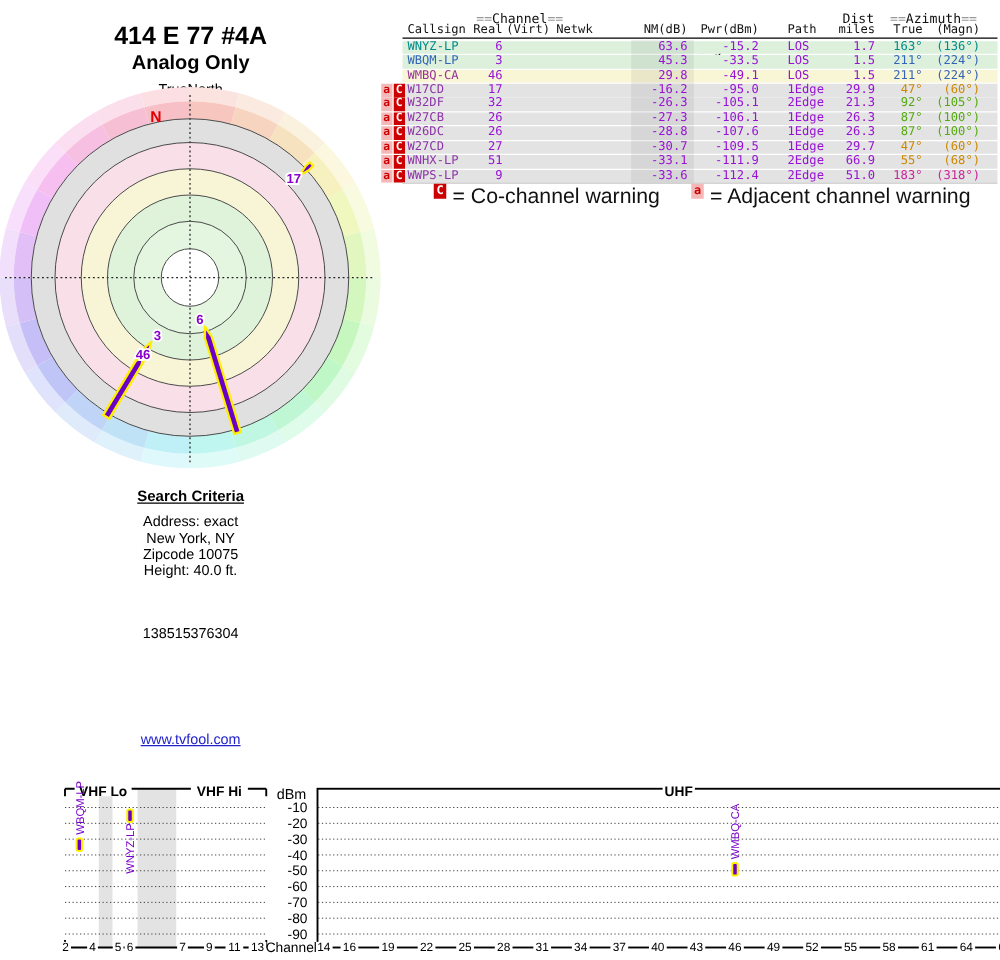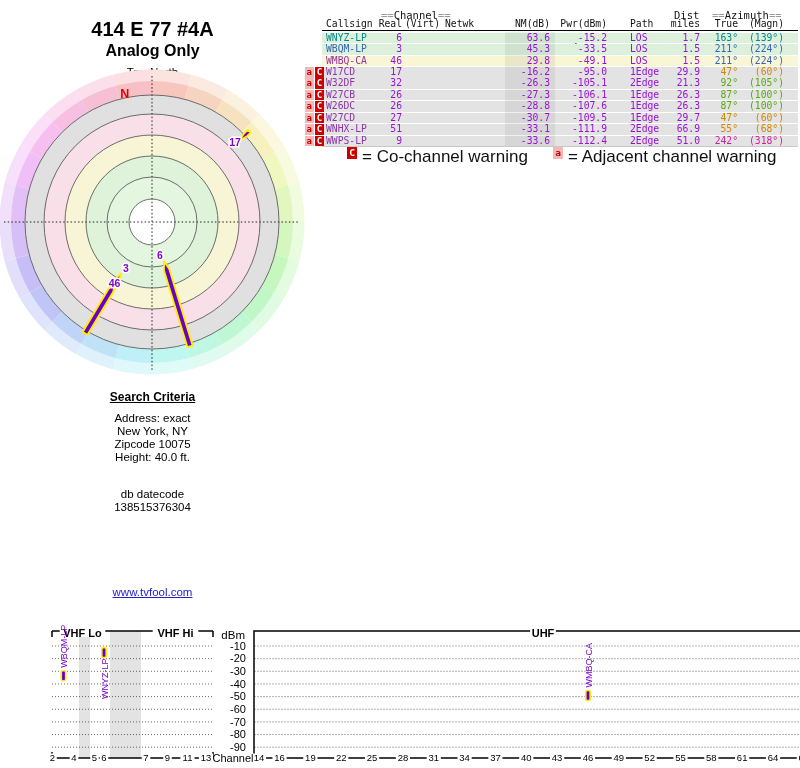--- a/index.html
+++ b/index.html
@@ -139,21 +139,21 @@
       <div class="rowbg" style="top: 32.8px; background: rgb(220, 240, 220);"></div>
       <div class="cell" style="left: 326px; top: 32.8px; width: 80px; text-align: left; color: rgb(0, 139, 139); z-index: 3;">WNYZ-LP</div>
       <div class="cell" style="left: 352px; top: 32.8px; width: 50px; text-align: right; color: rgb(151, 18, 212); z-index: 3;">6</div>
       <div class="cell" style="left: 405px; top: 32.8px; width: 33px; text-align: right; color: rgb(151, 18, 212); z-index: 3;"></div>
       <div class="cell" style="left: 445px; top: 32.8px; width: 36px; text-align: left; color: rgb(151, 18, 212); z-index: 3;"></div>
       <div class="cell" style="left: 500px; top: 32.8px; width: 50px; text-align: right; color: rgb(151, 18, 212); z-index: 3;">63.6</div>
       <div class="cell" style="left: 557px; top: 32.8px; width: 50px; text-align: right; color: rgb(151, 18, 212); z-index: 3;">-15.2</div>
       <div class="cell" style="left: 630px; top: 32.8px; width: 40px; text-align: left; color: rgb(151, 18, 212); z-index: 3;">LOS</div>
       <div class="cell" style="left: 660px; top: 32.8px; width: 40px; text-align: right; color: rgb(151, 18, 212); z-index: 3;">1.7</div>
       <div class="cell" style="left: 698px; top: 32.8px; width: 40px; text-align: right; color: rgb(0, 139, 139); z-index: 3;">163°</div>
-      <div class="cell" style="left: 740px; top: 32.8px; width: 44px; text-align: right; color: rgb(0, 139, 139); z-index: 3;">(139°)</div>
+      <div class="cell" style="left: 740px; top: 32.8px; width: 44px; text-align: right; color: rgb(0, 139, 139); z-index: 3;">(136°)</div>
       <div class="rowbg" style="top: 44.22px; background: rgb(220, 240, 220);"></div>
       <div class="cell" style="left: 326px; top: 44.22px; width: 80px; text-align: left; color: rgb(52, 101, 181); z-index: 3;">WBQM-LP</div>
       <div class="cell" style="left: 352px; top: 44.22px; width: 50px; text-align: right; color: rgb(151, 18, 212); z-index: 3;">3</div>
       <div class="cell" style="left: 405px; top: 44.22px; width: 33px; text-align: right; color: rgb(151, 18, 212); z-index: 3;"></div>
       <div class="cell" style="left: 445px; top: 44.22px; width: 36px; text-align: left; color: rgb(151, 18, 212); z-index: 3;"></div>
       <div class="cell" style="left: 500px; top: 44.22px; width: 50px; text-align: right; color: rgb(151, 18, 212); z-index: 3;">45.3</div>
       <div class="cell" style="left: 557px; top: 44.22px; width: 50px; text-align: right; color: rgb(151, 18, 212); z-index: 3;">-33.5</div>
       <div class="cell" style="left: 630px; top: 44.22px; width: 40px; text-align: left; color: rgb(151, 18, 212); z-index: 3;">LOS</div>
       <div class="cell" style="left: 660px; top: 44.22px; width: 40px; text-align: right; color: rgb(151, 18, 212); z-index: 3;">1.5</div>
       <div class="cell" style="left: 698px; top: 44.22px; width: 40px; text-align: right; color: rgb(52, 101, 181); z-index: 3;">211°</div>
@@ -251,37 +251,36 @@
       <div class="warnbox" style="left: 304.5px; top: 135.58px; background: rgb(245, 184, 184); color: rgb(204, 0, 0);">a</div>
       <div class="warnbox" style="left: 314.6px; top: 135.58px; background: rgb(204, 0, 0); color: rgb(255, 255, 255);">C</div>
       <div class="cell" style="left: 326px; top: 135.58px; width: 80px; text-align: left; color: rgb(141, 53, 168); z-index: 3;">WWPS-LP</div>
       <div class="cell" style="left: 352px; top: 135.58px; width: 50px; text-align: right; color: rgb(151, 18, 212); z-index: 3;">9</div>
       <div class="cell" style="left: 405px; top: 135.58px; width: 33px; text-align: right; color: rgb(151, 18, 212); z-index: 3;"></div>
       <div class="cell" style="left: 445px; top: 135.58px; width: 36px; text-align: left; color: rgb(151, 18, 212); z-index: 3;"></div>
       <div class="cell" style="left: 500px; top: 135.58px; width: 50px; text-align: right; color: rgb(151, 18, 212); z-index: 3;">-33.6</div>
       <div class="cell" style="left: 557px; top: 135.58px; width: 50px; text-align: right; color: rgb(151, 18, 212); z-index: 3;">-112.4</div>
       <div class="cell" style="left: 630px; top: 135.58px; width: 40px; text-align: left; color: rgb(151, 18, 212); z-index: 3;">2Edge</div>
       <div class="cell" style="left: 660px; top: 135.58px; width: 40px; text-align: right; color: rgb(151, 18, 212); z-index: 3;">51.0</div>
-      <div class="cell" style="left: 698px; top: 135.58px; width: 40px; text-align: right; color: rgb(204, 34, 153); z-index: 3;">242°</div>
+      <div class="cell" style="left: 698px; top: 135.58px; width: 40px; text-align: right; color: rgb(204, 34, 153); z-index: 3;">183°</div>
       <div class="cell" style="left: 740px; top: 135.58px; width: 44px; text-align: right; color: rgb(204, 34, 153); z-index: 3;">(318°)</div>
       <div class="abs nmshade"></div>
       <div class="abs tbl-bottom"></div>
     </div>
 
   <div class="abs legend-box" style="left:347px;background:#cc0000;color:#fff;">C</div>
   <div class="abs legend-text" style="left:362px;">= Co-channel warning</div>
   <div class="abs legend-box" style="left:553px;background:#f5b8b8;color:#cc0000;">a</div>
   <div class="abs legend-text" style="left:568px;">= Adjacent channel warning</div>
 
   <div class="abs ctr search-l" style="top:412px;">Address: exact</div>
   <div class="abs ctr search-h">Search Criteria</div>
   <div class="abs ctr search-l" style="top:425px;">New York, NY</div>
   <div class="abs ctr search-l" style="top:438px;">Zipcode 10075</div>
   <div class="abs ctr search-l" style="top:451px;">Height: 40.0 ft.</div>
-  <div class="abs ctr search-l" style="top:488px;">db datecode</div>
   <div class="abs ctr search-l" style="top:501px;">138515376304</div>
 
   <div class="abs ctr link">www.tvfool.com</div>
 
   <div class="abs" id="spectrum-holder" style="left:0;top:618px;width:800px;height:150px;padding-left:40px;"><svg viewBox="0 0 800 150" width="800" height="150">
         <rect x="39" y="13" width="11" height="127" fill="#e3e3e3"></rect>
         <rect x="70" y="13" width="31" height="127" fill="#e3e3e3"></rect>
         <line x1="12" y1="28" x2="173" y2="28" stroke="#444" stroke-width="0.8" stroke-dasharray="1,2"></line>
         <line x1="214.5" y1="28" x2="793.5" y2="28" stroke="#444" stroke-width="0.8" stroke-dasharray="1,2"></line>
         <line x1="12" y1="40.65" x2="173" y2="40.65" stroke="#444" stroke-width="0.8" stroke-dasharray="1,2"></line>

